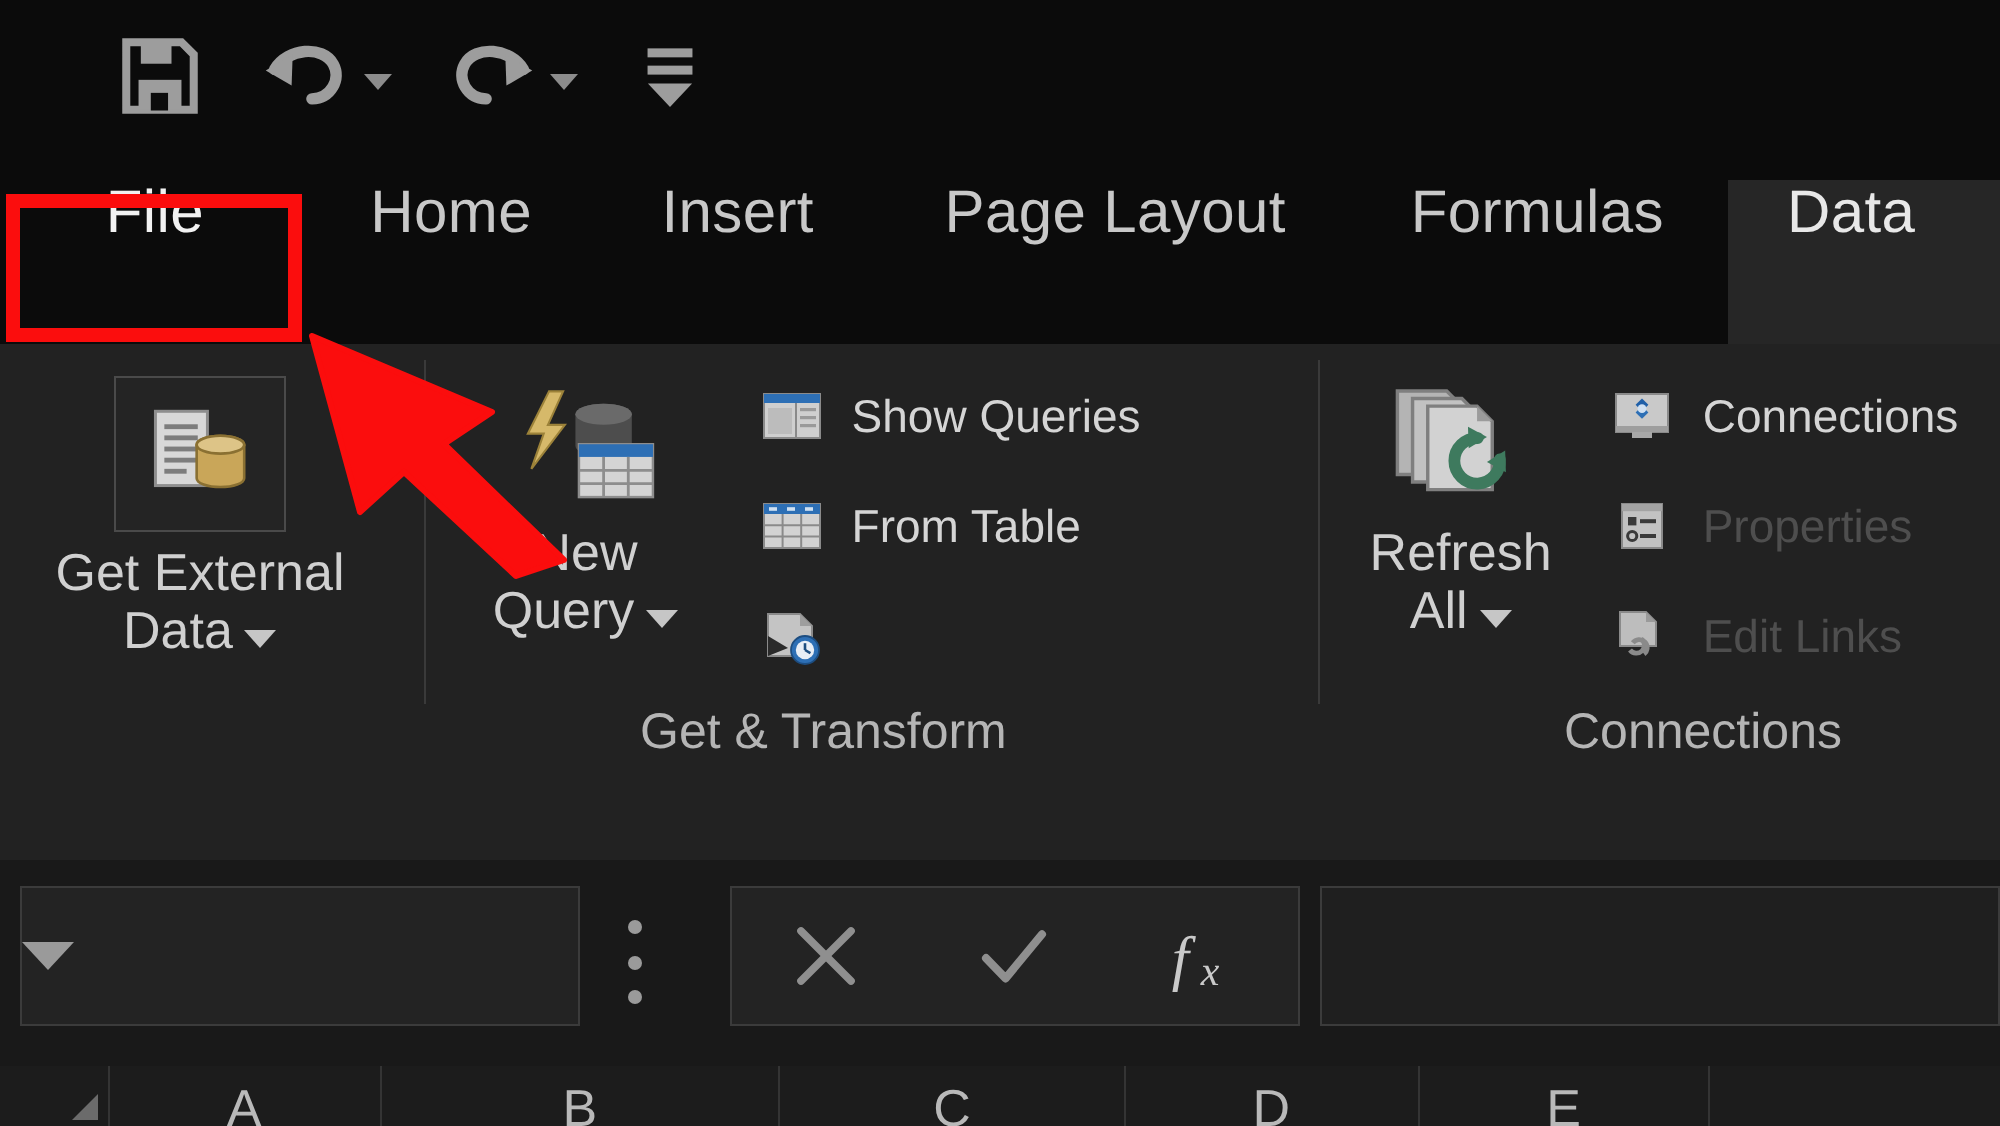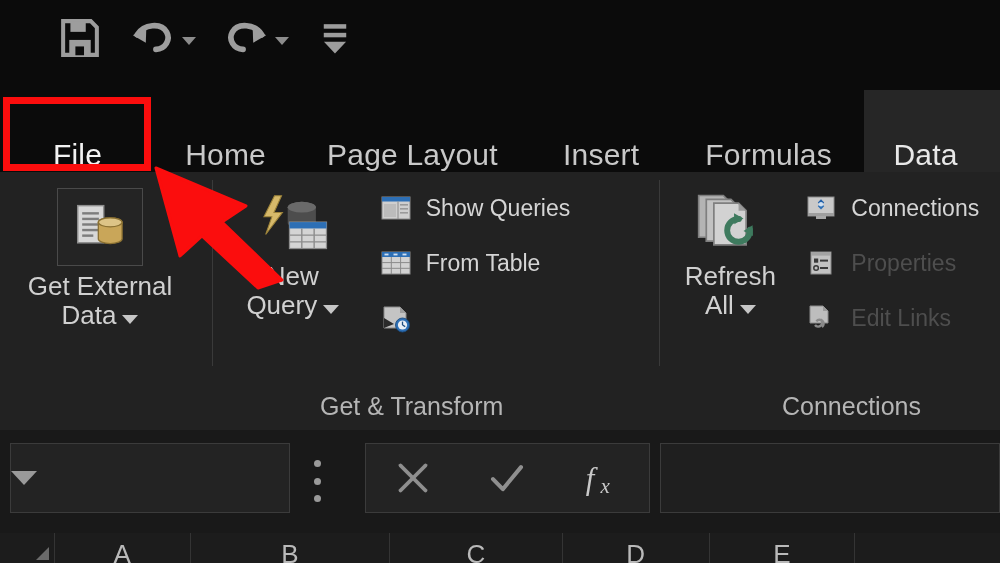--- a/index.html
+++ b/index.html
@@ -32,21 +32,21 @@
   }
   .sp{width:26px;}
 
   
   .tabstrip{
     position:absolute;left:0;top:90px;width:1000px;height:82px;
     background:#0b0b0b;
   }
   .tabs{display:flex;align-items:flex-start;height:82px;}
   .tab{
-    display:flex;align-items:flex-end;justify-content:center;
+    display:flex;align-items:flex-start;justify-content:center;
     height:82px;
     font-size:30px;color:#c8c8c8;letter-spacing:0.2px;
     padding:0 0px;cursor:default;white-space:nowrap;
     position:relative;
   }
   .tab.file{width:160px;color:#f2f2f2;}
   .tab.home{width:146px;}
   .tab.insert{width:150px;}
   .tab.pagelayout{width:240px;}
   .tab.formulas{width:196px;}
@@ -111,21 +111,21 @@
   }
   .smallbtn .sico{
     width:34px;height:34px;display:flex;align-items:center;justify-content:center;flex:0 0 34px;
   }
   .smallbtn .slbl{
     font-size:23px;color:#d5d5d5;white-space:nowrap;line-height:1;
   }
   .smallbtn.disabled .slbl{color:#4e4e4e;}
 
   .grouplabels{
-    position:absolute;left:0;top:392px;width:1000px;height:48px;
+    position:absolute;left:0;top:352px;width:1000px;height:48px;
     background:#222222;
   }
   .glabel{
     position:absolute;top:0;font-size:25px;color:#b5b5b5;white-space:nowrap;
   }
 
   
   .fbarzone{
     position:absolute;left:0;top:430px;width:1000px;height:103px;
     background:#191919;
@@ -238,25 +238,25 @@
   </div>
 
   <div class="tabstrip">
     <div class="tabs">
       <div class="tab file">
         <span>File</span>
       </div>
       <div class="tab home">
         <span>Home</span>
       </div>
+      <div class="tab insert">
+        <span>Insert</span>
+      </div>
       <div class="tab pagelayout">
         <span>Page Layout</span>
-      </div>
-      <div class="tab insert">
-        <span>Insert</span>
       </div>
       <div class="tab formulas">
         <span>Formulas</span>
       </div>
       <div class="tab datatab">
         <span>Data</span>
       </div>
     </div>
   </div>
 

